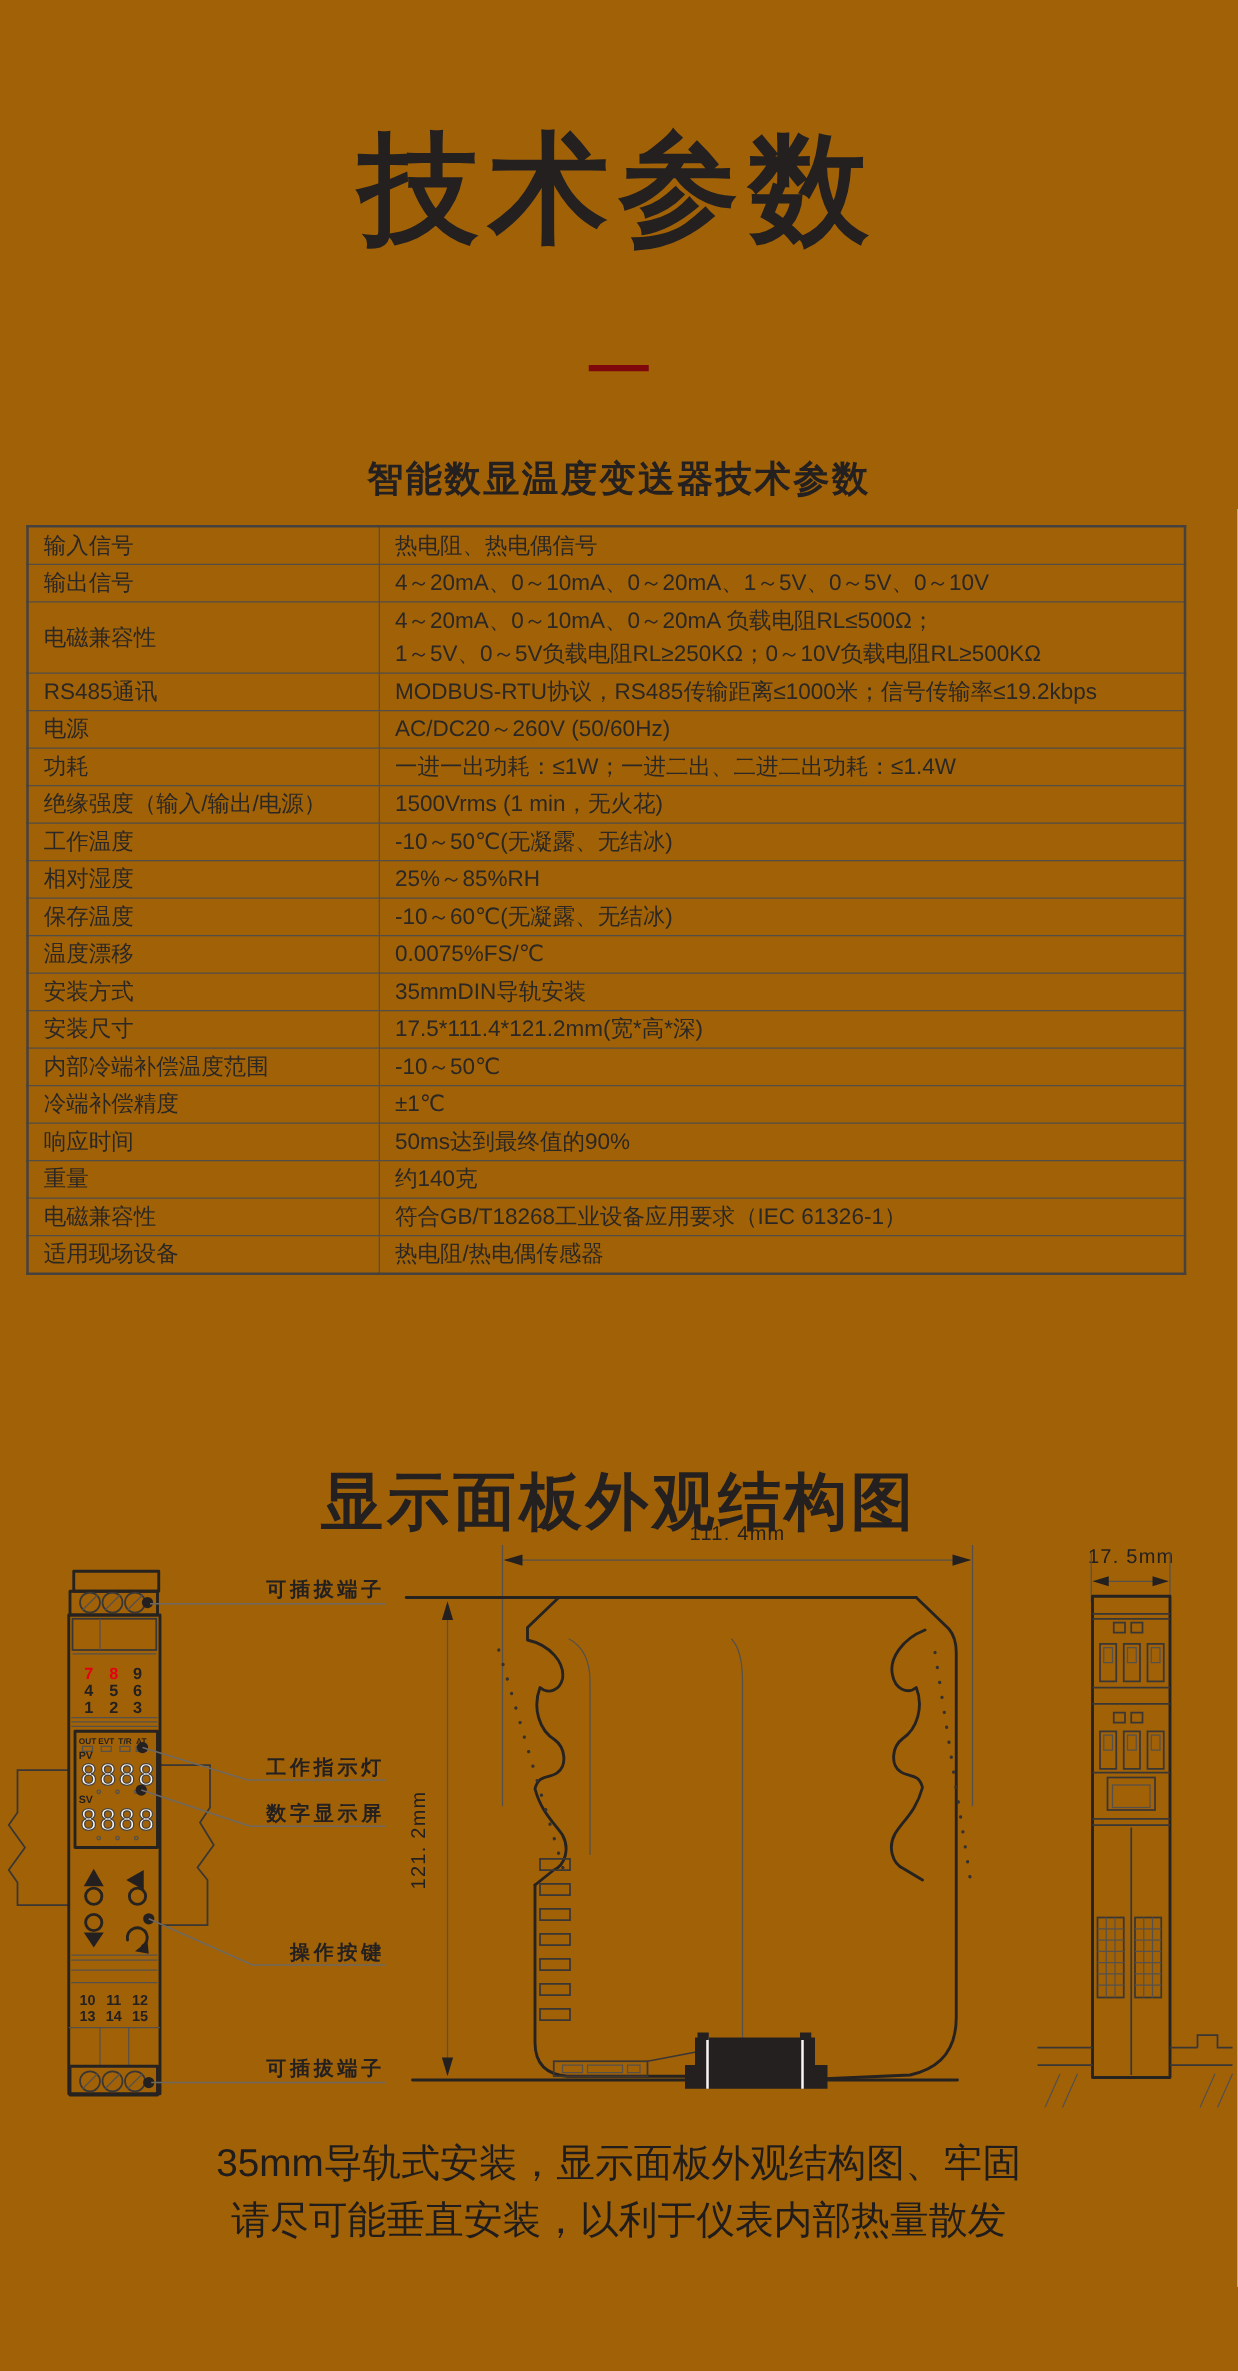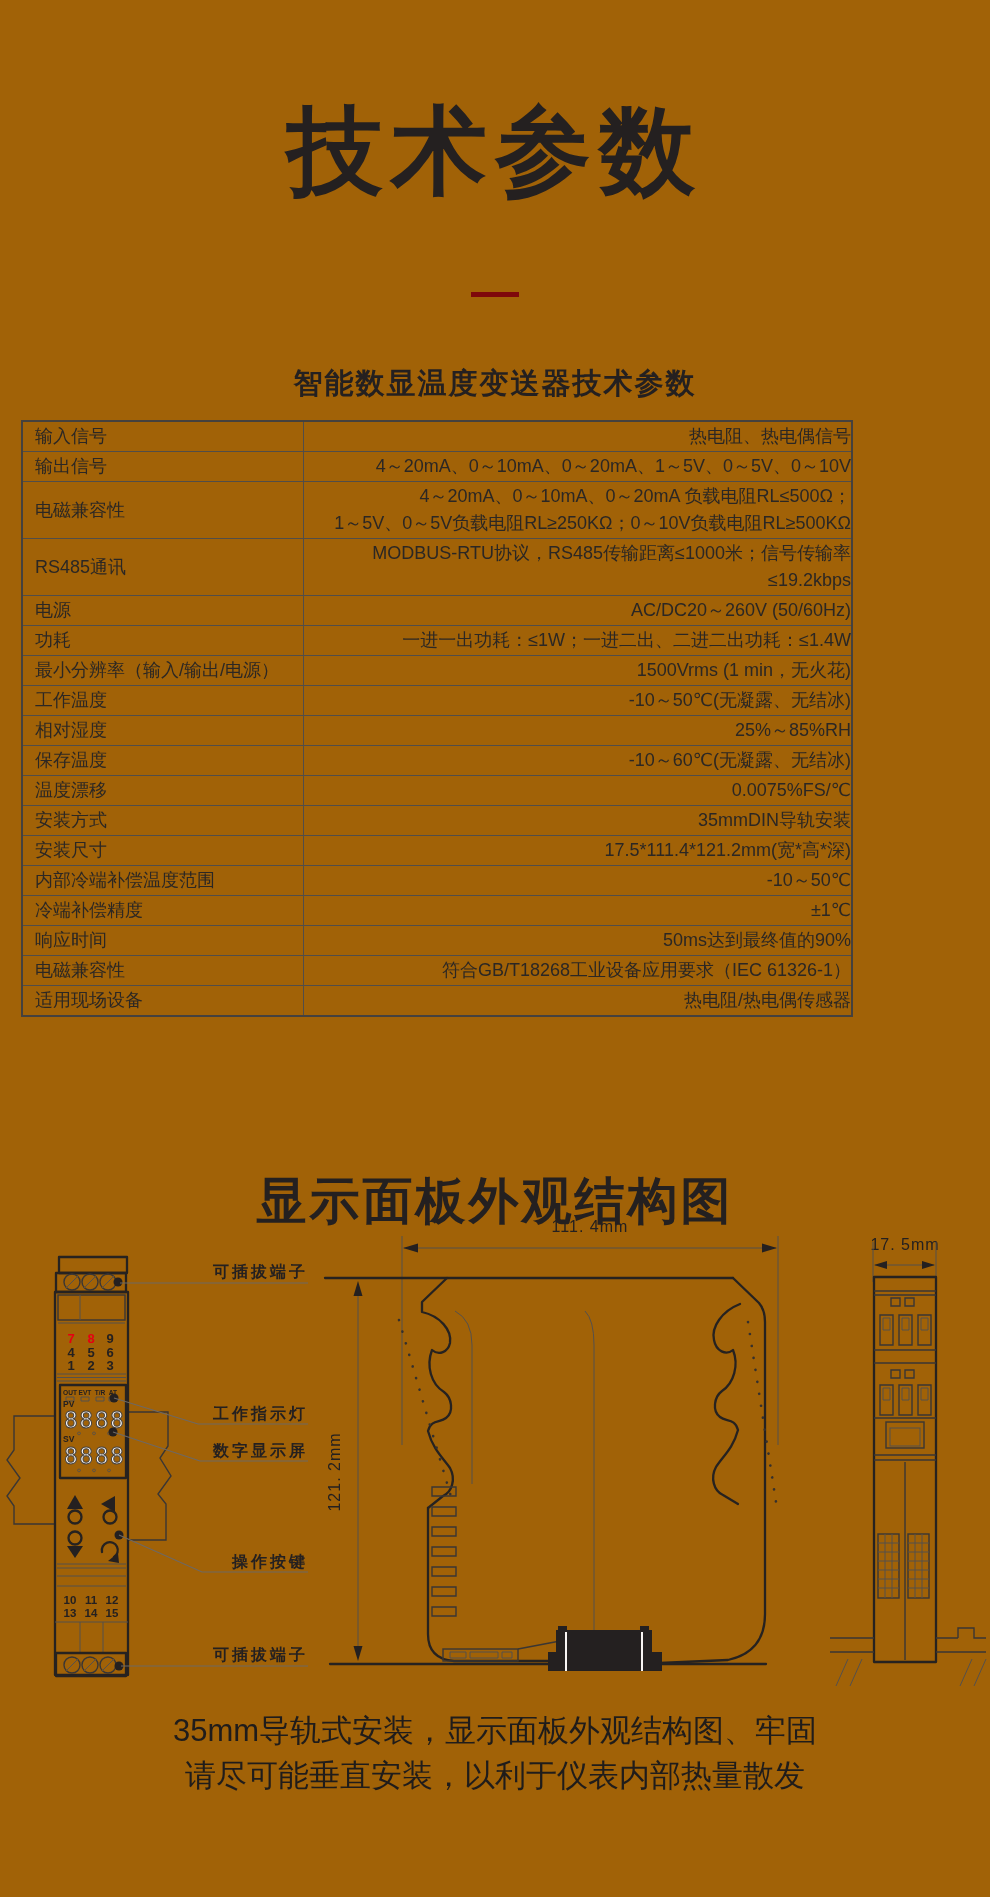--- a/index.html
+++ b/index.html
@@ -3,26 +3,26 @@
 <meta charset="utf-8">
 <style>
   html,body{margin:0;padding:0;background:#e9e6e4;}
   .page{position:relative;width:990px;height:1897px;margin:0 auto;background:#a16207;
         font-family:"Liberation Sans","DejaVu Sans",sans-serif;color:#242020;overflow:hidden;}
   .abs{position:absolute;}
   .center{left:0;width:990px;text-align:center;}
   .main-title{top:88px;font-size:96px;font-weight:bold;letter-spacing:8px;color:#242020;}
   .red-dash{top:292px;left:471px;width:48px;height:5px;background:#7e080b;}
   .subtitle{top:364px;font-size:29px;font-weight:bold;letter-spacing:2px;}
-  .spec-table{position:absolute;top:420px;left:21px;width:832px;border-collapse:collapse;
+  .spec-table{position:absolute;top:420px;left:21px;width:928px;border-collapse:collapse;
               border:2px solid #45413e;}
   .spec-table td{border:1px solid #514d49;font-size:18px;line-height:27px;
                  padding:1px 0 1px 12px;vertical-align:middle;color:#2b2724;}
   .spec-table td.c1{width:268px;}
-  .spec-table td.c2{white-space:pre-line;text-align:right;}
+  .spec-table td.c2{white-space:pre-line;}
   .section-title{top:1168px;font-size:50px;font-weight:bold;letter-spacing:3px;}
   .diagram{top:1205px;left:0;}
   .footer-note{top:1708px;font-size:31px;line-height:45px;color:#1f1c1b;}
   
   .s2{stroke:#262220;stroke-width:2.3;fill:none;stroke-linejoin:round;stroke-linecap:round;}
   .s1{stroke:#3a3634;stroke-width:1.4;fill:none;}
   .sl{stroke:#55504c;stroke-width:1;fill:none;}
   .call{stroke:#6e6863;stroke-width:1.1;fill:none;}
   .fill-ink{fill:#242020;stroke:none;}
   .lbl{font-family:"Liberation Sans",sans-serif;font-size:16px;font-weight:bold;
@@ -67,21 +67,21 @@
         </tr>
         <tr>
           <td class="c1">电源</td>
           <td class="c2">AC/DC20～260V (50/60Hz)</td>
         </tr>
         <tr>
           <td class="c1">功耗</td>
           <td class="c2">一进一出功耗：≤1W；一进二出、二进二出功耗：≤1.4W</td>
         </tr>
         <tr>
-          <td class="c1">最小分辨率（输入/输出/电源）</td>
+          <td class="c1">绝缘强度（输入/输出/电源）</td>
           <td class="c2">1500Vrms (1 min，无火花)</td>
         </tr>
         <tr>
           <td class="c1">工作温度</td>
           <td class="c2">-10～50℃(无凝露、无结冰)</td>
         </tr>
         <tr>
           <td class="c1">相对湿度</td>
           <td class="c2">25%～85%RH</td>
         </tr>
@@ -105,20 +105,24 @@
           <td class="c1">内部冷端补偿温度范围</td>
           <td class="c2">-10～50℃</td>
         </tr>
         <tr>
           <td class="c1">冷端补偿精度</td>
           <td class="c2">±1℃</td>
         </tr>
         <tr>
           <td class="c1">响应时间</td>
           <td class="c2">50ms达到最终值的90%</td>
+        </tr>
+        <tr>
+          <td class="c1">重量</td>
+          <td class="c2">约140克</td>
         </tr>
         <tr>
           <td class="c1">电磁兼容性</td>
           <td class="c2">符合GB/T18268工业设备应用要求（IEC 61326-1）</td>
         </tr>
         <tr>
           <td class="c1">适用现场设备</td>
           <td class="c2">热电阻/热电偶传感器</td>
         </tr>
       </tbody>

